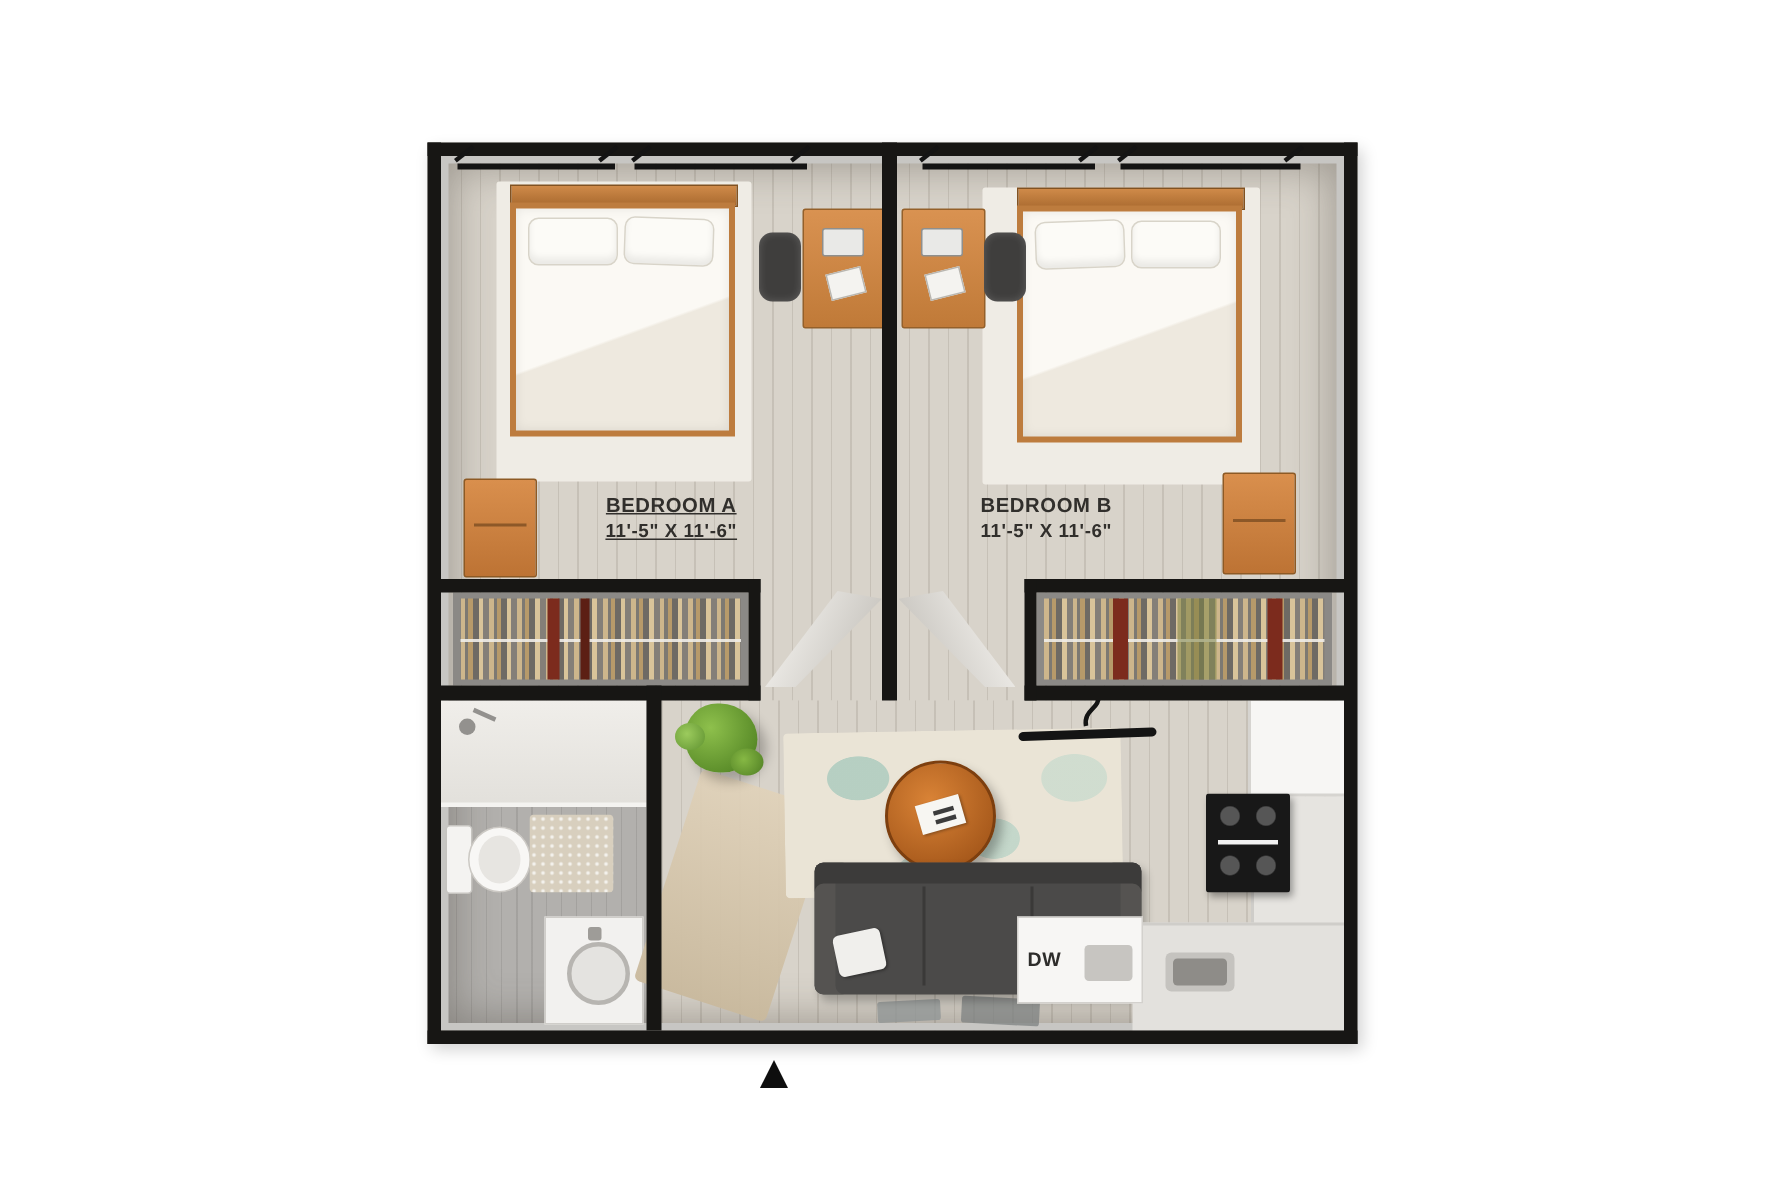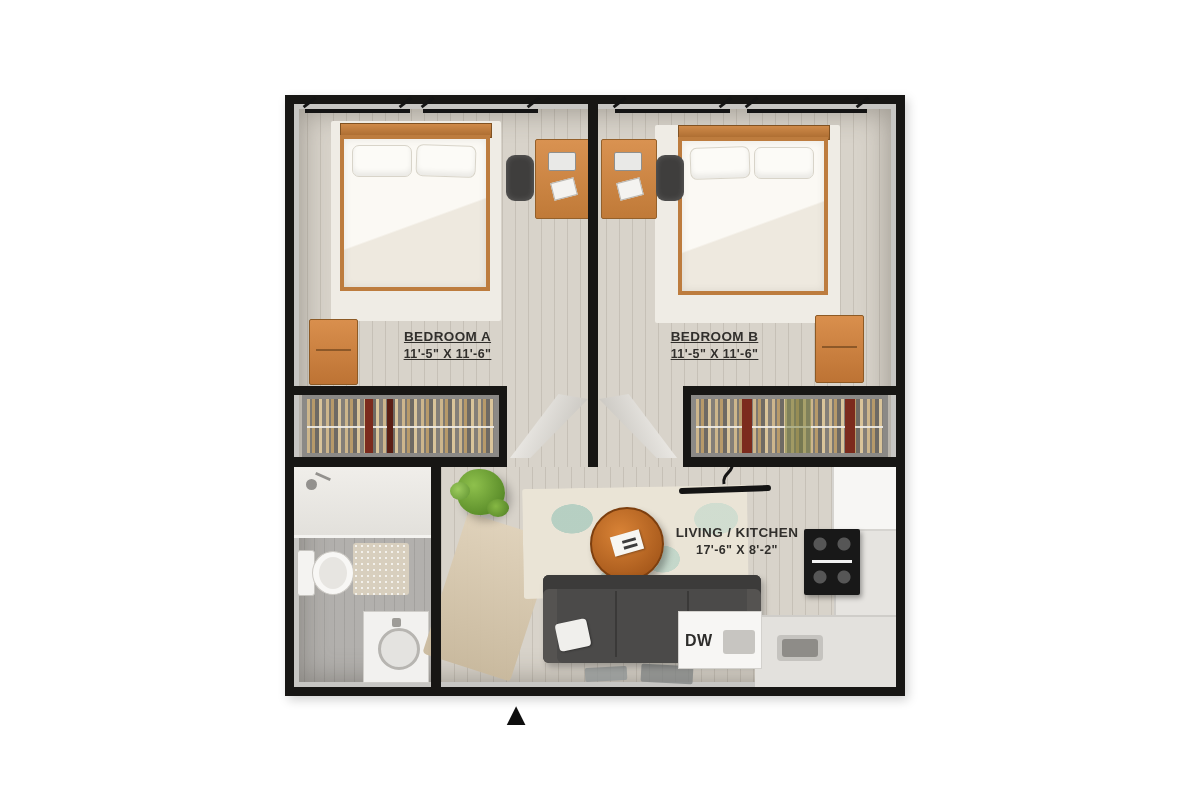--- a/index.html
+++ b/index.html
@@ -165,23 +165,23 @@
   .dw{left:393px;top:516px;width:84px;height:58px;background:#f7f6f4;border:1px solid #d3d1cd;box-sizing:border-box;z-index:12;}
   .dw-inset{position:absolute;left:44px;top:18px;width:32px;height:24px;background:#c7c5c1;border-radius:3px;}
   .sink{left:492px;top:540px;width:46px;height:26px;background:#c5c3bf;border-radius:4px;z-index:12;}
   .sink::before{content:"";position:absolute;left:5px;top:4px;right:5px;bottom:4px;background:#8e8c88;border-radius:3px;}
 
   
   .roomlabel{position:absolute;z-index:40;text-align:center;color:#312f2c;letter-spacing:.4px;}
   .roomlabel .name{font-size:13.5px;font-weight:bold;line-height:18px;}
   .roomlabel .dims{font-size:12.5px;font-weight:bold;line-height:17px;}
   .lbl-a{left:75px;top:233px;width:175px;text-decoration:underline;}
-  .lbl-b{left:342px;top:233px;width:175px;text-decoration:underline;}
+  .lbl-b{left:325px;top:233px;width:175px;}
   .lbl-lk{left:357px;top:429px;width:190px;}
-  .dw-label{position:absolute;left:6px;top:20px;font-size:16px;font-weight:bold;color:#2e2d2b;letter-spacing:.5px;}
+  .dw-label{position:absolute;left:6px;top:20px;font-size:13px;font-weight:bold;color:#2e2d2b;letter-spacing:.5px;}
 
   .entry{position:absolute;left:494px;top:699px;width:44px;font-size:32px;line-height:30px;color:#0e0e0e;
          text-align:center;z-index:50;}
 </style>
 </head>
 <body>
 
 <div class="canvas">
   <div class="plan">
 
@@ -257,24 +257,20 @@
     </div>
 
     <div class="roomlabel lbl-a">
       <div class="name">BEDROOM A</div>
       <div class="dims">11'-5" X 11'-6"</div>
     </div>
     <div class="roomlabel lbl-b">
       <div class="name">BEDROOM B</div>
       <div class="dims">11'-5" X 11'-6"</div>
     </div>
-    <div class="roomlabel lbl-lk">
-      <div class="name">LIVING / KITCHEN</div>
-      <div class="dims">17'-6" X 8'-2"</div>
-    </div>
 
     <div class="window win-a1"></div>
     <div class="window win-a2"></div>
     <div class="window win-b1"></div>
     <div class="window win-b2"></div>
 
     <div class="wall w-top"></div>
     <div class="wall w-bottom"></div>
     <div class="wall w-left"></div>
     <div class="wall w-right"></div>

